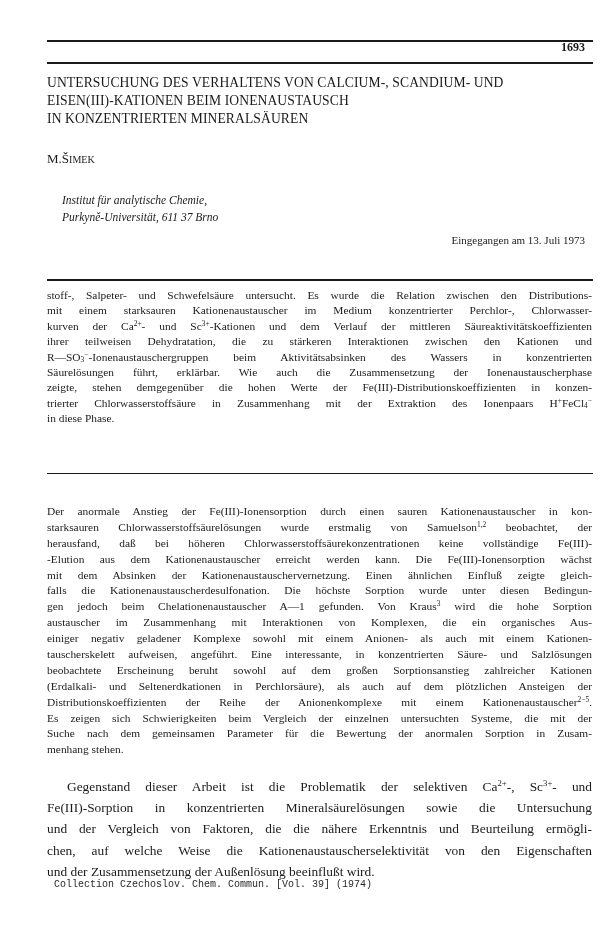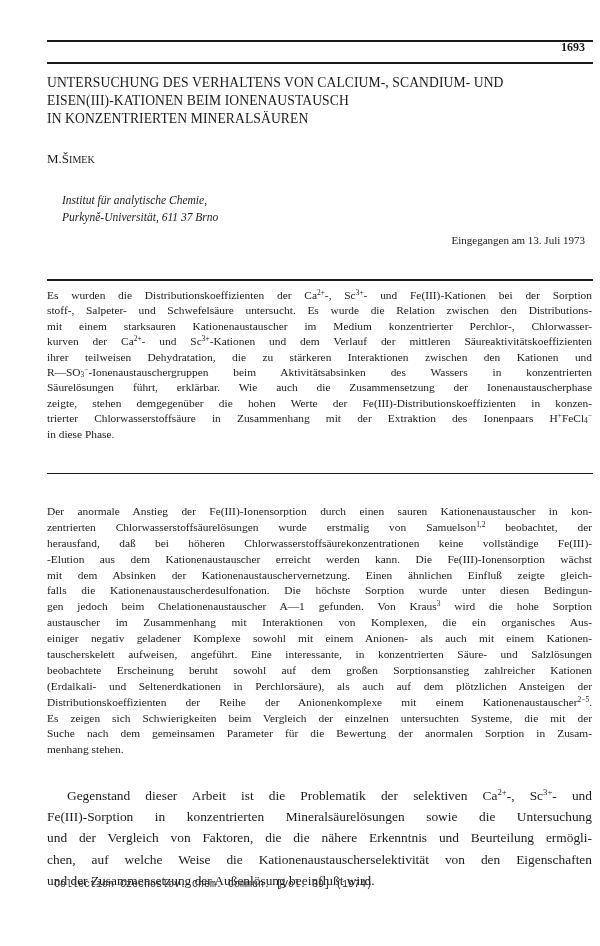--- a/index.html
+++ b/index.html
@@ -11,21 +11,21 @@
   #author { position: absolute; left: 47px; top: 151px; font-size: 13px; }
   #author .sc { font-size: 10px; }
   #affil { position: absolute; left: 62px; top: 172px; font-style: italic; font-size: 11.5px; line-height: 17px; margin-top: 20px; }
   #received { position: absolute; right: 15px; top: 234px; font-size: 11px; }
   .para { position: absolute; left: 47px; width: 545px; font-size: 11.4px; }
   .para .line { white-space: nowrap; text-align: justify; text-align-last: justify; height: 15.4px; line-height: 15.4px; }
   .para .line.last { text-align-last: left; }
   #abstract { top: 288px; }
   #intro { top: 504px; }
   #intro .line { height: 15.9px; line-height: 15.9px; }
-  #aim { top: 776px; font-size: 13.4px; margin-top: 9px; }
+  #aim { top: 776px; font-size: 13.4px; }
   #aim .line { height: 21.2px; line-height: 21.2px; }
   #aim .line.first { text-indent: 20px; }
   sup { font-size: 0.65em; line-height: 0; vertical-align: 0.55em; }
   sub { font-size: 0.65em; line-height: 0; vertical-align: -0.2em; }
   #footer { position: absolute; left: 54px; top: 879px; font-family: "Liberation Mono", "DejaVu Sans Mono", monospace; font-size: 10px; color: #2a2a2a; }
 </style>
 </head>
 <body>
 
 <div class="rule" style="left:47px; top:40px; width:546px; height:1.5px;"></div>
@@ -42,36 +42,35 @@
 
 <div id="affil">
   <div>Institut für analytische Chemie,</div>
   <div>Purkyně-Universität, 611 37 Brno</div>
 </div>
 
 <div id="received">Eingegangen am 13. Juli 1973</div>
 
 <div class="rule" style="left:47px; top:279px; width:546px; height:1.5px;"></div>
 <div id="abstract" class="para">
-    <div class="line first"><span>Es wurden die Distributionskoeffizienten der Ca</span><sup>2+</sup><span>-, Sc</span><sup>3+</sup><span>- und Fe(III)-Kationen bei der Sorption</span></div>
     <div class="line"><span>stoff-, Salpeter- und Schwefelsäure untersucht. Es wurde die Relation zwischen den Distributions-</span></div>
     <div class="line"><span>mit einem starksauren Kationenaustauscher im Medium konzentrierter Perchlor-, Chlorwasser-</span></div>
     <div class="line"><span>kurven der Ca</span><sup>2+</sup><span>- und Sc</span><sup>3+</sup><span>-Kationen und dem Verlauf der mittleren Säureaktivitätskoeffizienten</span></div>
     <div class="line"><span>ihrer teilweisen Dehydratation, die zu stärkeren Interaktionen zwischen den Kationen und</span></div>
     <div class="line"><span>R—SO</span><sub>3</sub><sup>−</sup><span>-Ionenaustauschergruppen beim Aktivitätsabsinken des Wassers in konzentrierten</span></div>
     <div class="line"><span>Säurelösungen führt, erklärbar. Wie auch die Zusammensetzung der Ionenaustauscherphase</span></div>
     <div class="line"><span>zeigte, stehen demgegenüber die hohen Werte der Fe(III)-Distributionskoeffizienten in konzen-</span></div>
     <div class="line"><span>trierter Chlorwasserstoffsäure in Zusammenhang mit der Extraktion des Ionenpaars H</span><sup>+</sup><span>FeCl</span><sub>4</sub><sup>−</sup></div>
     <div class="line last"><span>in diese Phase.</span></div>
   </div>
 <div class="rule" style="left:47px; top:473px; width:546px; height:1.2px;"></div>
 
 <div id="intro" class="para">
     <div class="line first"><span>Der anormale Anstieg der Fe(III)-Ionensorption durch einen sauren Kationenaustauscher in kon-</span></div>
-    <div class="line"><span>zentrierten Chlorwasserstoffsäurelösungen wurde erstmalig von Samuelson</span><sup>1,2</sup><span> beobachtet, der</span></div>
+    <div class="line"><span>starksauren Chlorwasserstoffsäurelösungen wurde erstmalig von Samuelson</span><sup>1,2</sup><span> beobachtet, der</span></div>
     <div class="line"><span>herausfand, daß bei höheren Chlorwasserstoffsäurekonzentrationen keine vollständige Fe(III)-</span></div>
     <div class="line"><span>-Elution aus dem Kationenaustauscher erreicht werden kann. Die Fe(III)-Ionensorption wächst</span></div>
     <div class="line"><span>mit dem Absinken der Kationenaustauschervernetzung. Einen ähnlichen Einfluß zeigte gleich-</span></div>
     <div class="line"><span>falls die Kationenaustauscherdesulfonation. Die höchste Sorption wurde unter diesen Bedingun-</span></div>
     <div class="line"><span>gen jedoch beim Chelationenaustauscher A—1 gefunden. Von Kraus</span><sup>3</sup><span> wird die hohe Sorption</span></div>
     <div class="line"><span>austauscher im Zusammenhang mit Interaktionen von Komplexen, die ein organisches Aus-</span></div>
     <div class="line"><span>einiger negativ geladener Komplexe sowohl mit einem Anionen- als auch mit einem Kationen-</span></div>
     <div class="line"><span>tauscherskelett aufweisen, angeführt. Eine interessante, in konzentrierten Säure- und Salzlösungen</span></div>
     <div class="line"><span>beobachtete Erscheinung beruht sowohl auf dem großen Sorptionsanstieg zahlreicher Kationen</span></div>
     <div class="line"><span>(Erdalkali- und Seltenerdkationen in Perchlorsäure), als auch auf dem plötzlichen Ansteigen der</span></div>

